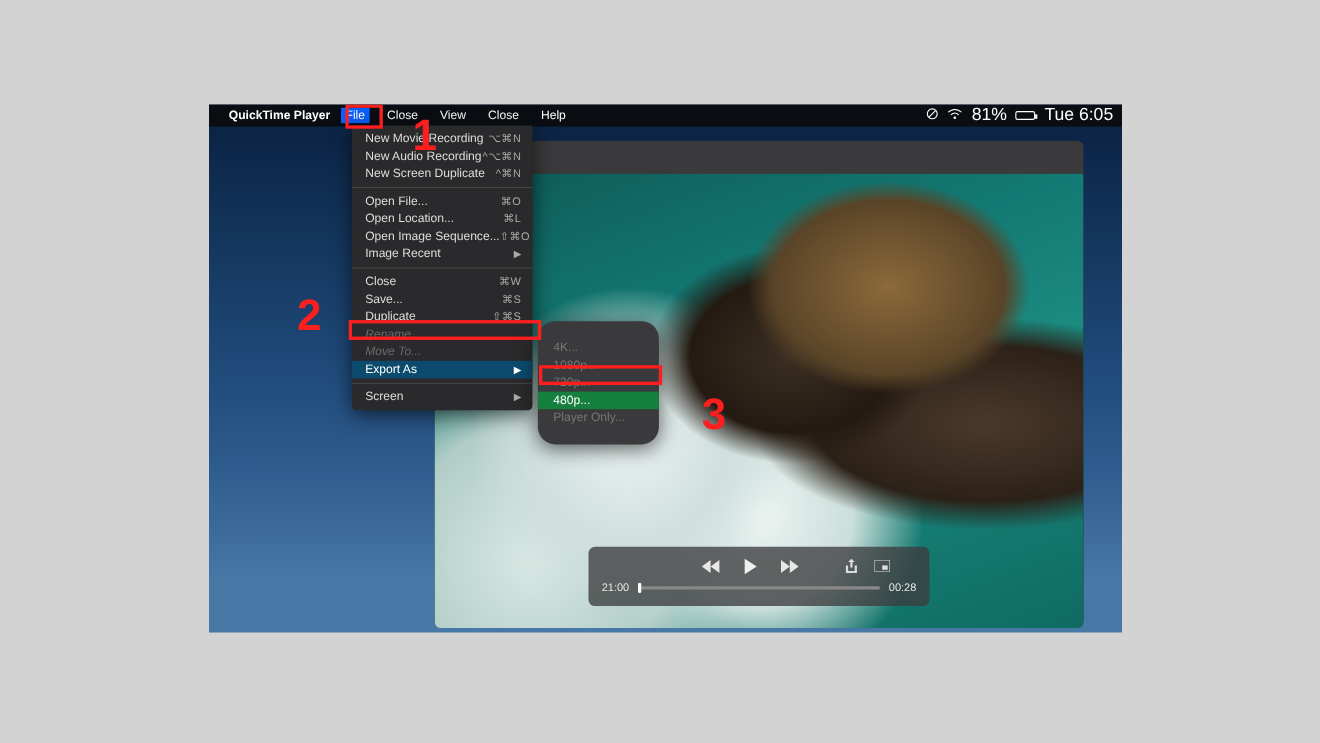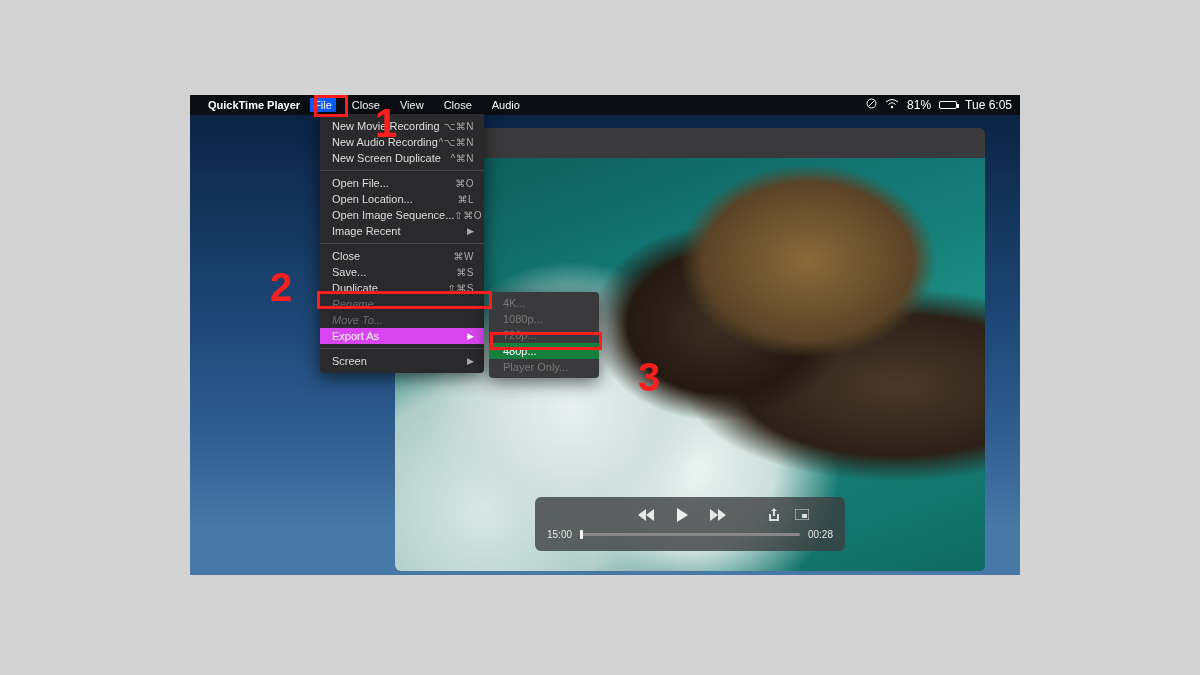--- a/index.html
+++ b/index.html
@@ -26,21 +26,21 @@
     font-size: 11px;
     padding: 0 8px;
     position: relative;
   }
   .apple { margin-right: 10px; font-size: 12px; }
   .app-name { font-weight: 600; margin-right: 10px; }
   .menuitem { margin-right: 12px; padding: 1px 4px; cursor: default; text-align: right; }
   .menuitem.open { background: #0a60ff; color:#fff; }
   .menubar-right {
     margin-left: auto; display: flex; align-items: center; gap: 8px;
-    font-size: 12px;
+    font-size: 16px;
   }
   .batt-box {
     width: 18px; height: 8px; border:1px solid #fff; border-radius:2px;
     position: relative; display:inline-block;
   }
   .batt-box::after { content:""; position:absolute; right:-3px; top:2px; width:2px; height:4px; background:#fff; }
   .batt-fill { background:#fff; height:100%; width:80%; }
   
   .file-menu {
     position: absolute; left: 130px; top: 19px;
@@ -54,33 +54,33 @@
   }
   .mrow {
     display:flex; align-items:center;
     padding: 2px 10px 2px 12px;
     white-space: nowrap;
   }
   .mrow .lbl { flex:1; }
   .mrow .sc  { color:#aaa; font-size:10px; letter-spacing:0.5px; }
   .mrow .arr { color:#aaa; font-size:9px; margin-left:4px; }
   .mrow.dim { color:#6b6b6d;font-style:italic; }
-  .mrow.sel { background:#d946ef; color:#fff; }
+  .mrow.sel { background:#0c4a6e; color:#fff; }
   .mrow.sel .sc, .mrow.sel .arr { color:#fff; }
   .msep { height:1px; background:#444; margin:4px 0; }
   
   .sub-menu {
     position:absolute; left: 299px; top: 197px;
     width: 110px;
     background:#3a3a3c;
     color:#bbb;
     font-size:11px;
-    padding:3px 0;
+    padding:16px 0;
     box-shadow: 0 4px 18px rgba(0,0,0,0.6);
-    border-radius:4px;
+    border-radius:16px;
   }
   .srow { padding: 2px 14px; }
   .srow.dim { color:#777; }
   .srow.sel { background:#15803d; color:#fff; }
   
   .video-window {
     position:absolute;
     left: 205px; top: 33px;
     width: 590px; height: 443px;
     background:#2e2e30;
@@ -160,38 +160,38 @@
             </div>
             <div class="pbtn">
               <svg width="14" height="11" viewBox="0 0 14 11">
                   <rect x="0" y="0" width="14" height="11" rx="1" fill="none" stroke="#ddd" stroke-width="1"></rect>
                   <rect x="7" y="5" width="5" height="4" fill="#ddd"></rect>
                 </svg>
             </div>
           </div>
         </div>
         <div class="progress-row">
-          <span>15:00</span>
+          <span>21:00</span>
           <div class="track">
               <div class="thumb"></div>
             </div>
           <span>00:28</span>
         </div>
       </div>
     </div>
   </div>
 
   <div class="menubar">
     <span class="apple"></span>
     <span class="app-name">QuickTime Player</span>
     <span class="menuitem open">File</span>
     <span class="menuitem">Close</span>
     <span class="menuitem">View</span>
     <span class="menuitem">Close</span>
-    <span class="menuitem">Audio</span>
+    <span class="menuitem">Help</span>
     <div class="menubar-right">
       <span>
         <svg width="11" height="11" viewBox="0 0 11 11">
             <circle cx="5.5" cy="5.5" r="4.5" fill="none" stroke="#fff" stroke-width="1"></circle>
             <line x1="2.5" y1="8.5" x2="8.5" y2="2.5" stroke="#fff" stroke-width="1"></line>
           </svg>
       </span>
       <span>
         <svg width="14" height="10" viewBox="0 0 14 10">
             <path d="M1 3 Q7 -2 13 3" fill="none" stroke="#fff" stroke-width="1"></path>

